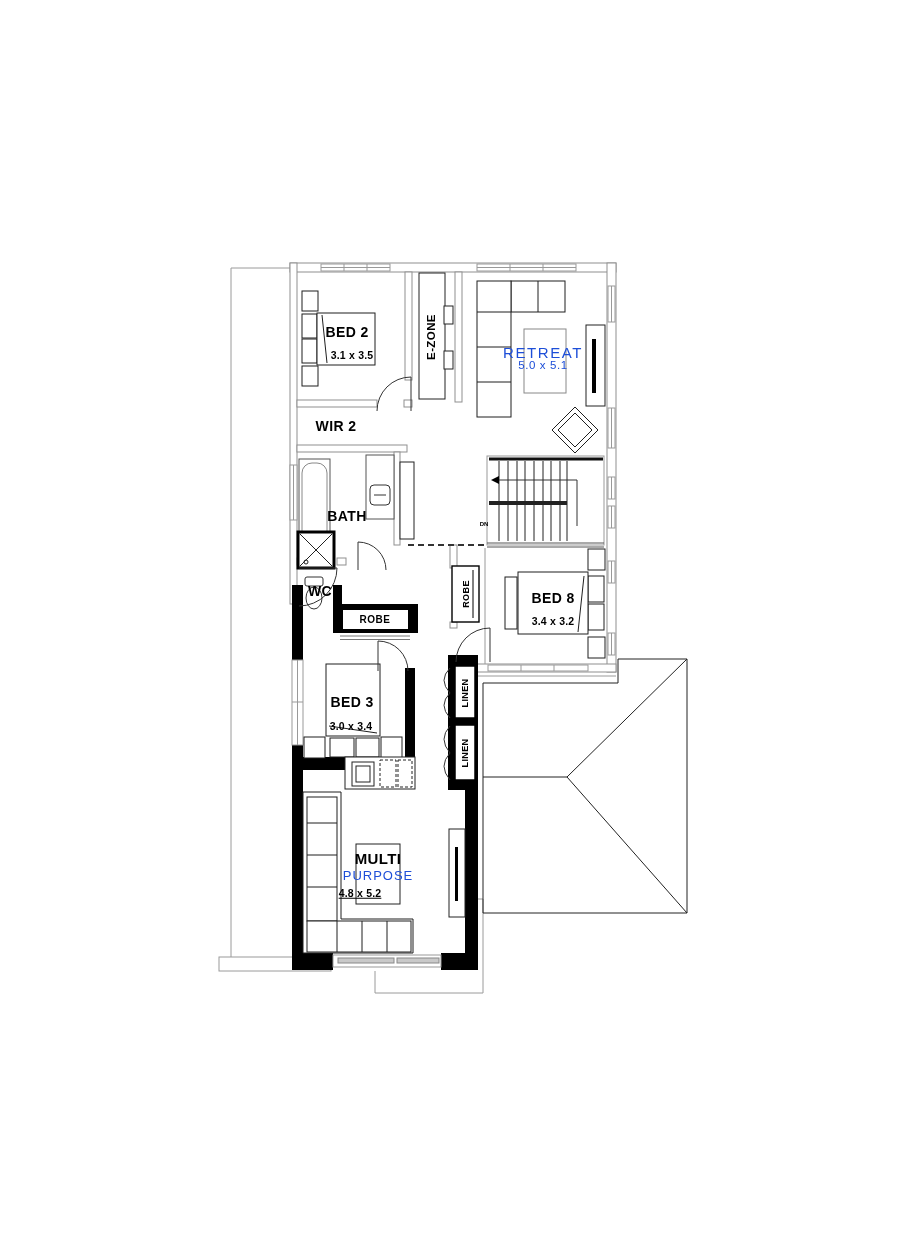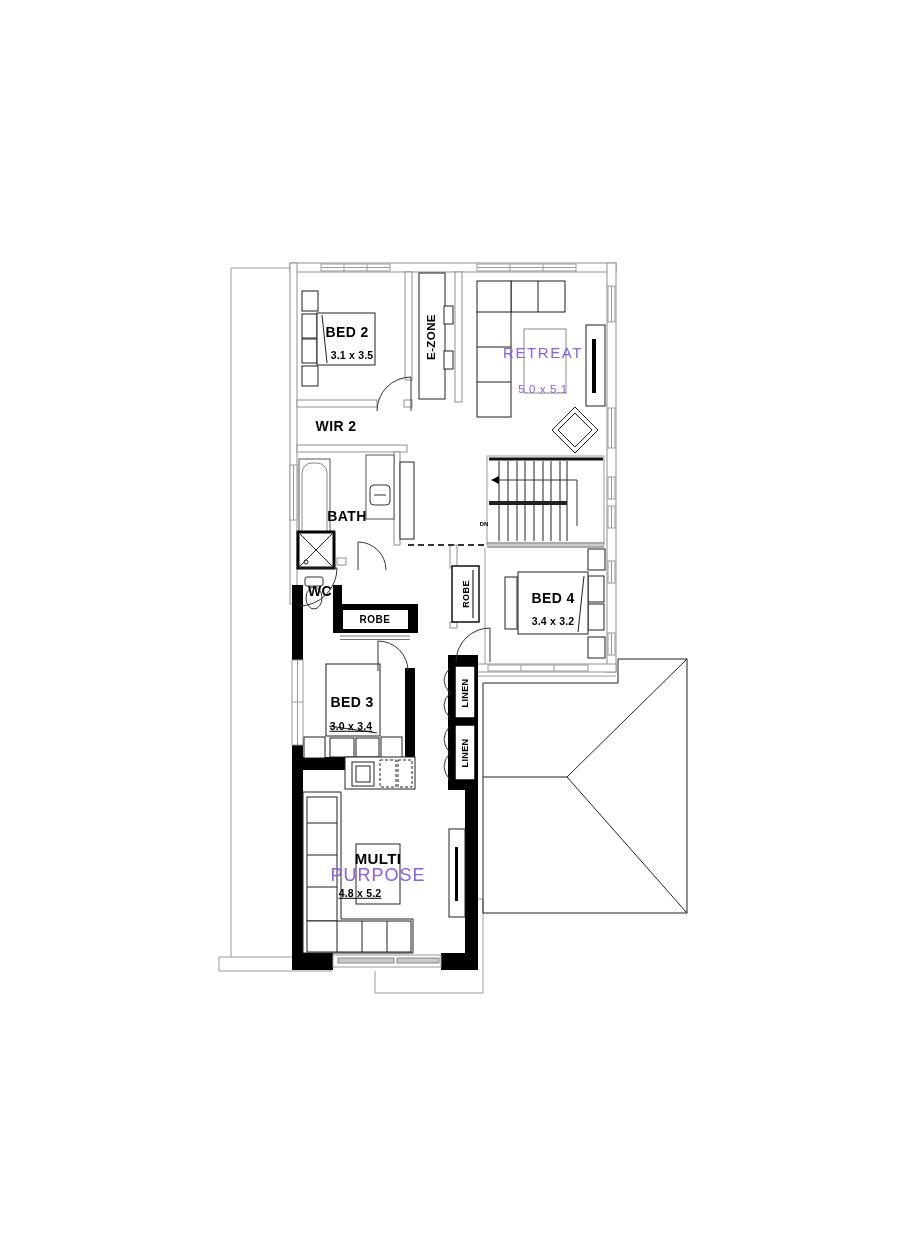--- a/index.html
+++ b/index.html
@@ -2,21 +2,21 @@
 <html><head>
 <meta charset="utf-8">
 <style>
   html,body{margin:0;padding:0;background:#fff;}
   .page{position:relative;width:901px;height:1246px;background:#ffffff;overflow:hidden;
         font-family:"Liberation Sans", sans-serif;}
   .plan-svg{position:absolute;left:0;top:0;}
   .lbl{position:absolute;transform:translate(-50%,-50%);white-space:nowrap;color:#000;
        font-weight:700;font-size:14px;letter-spacing:.4px;line-height:1;}
   .lbl.dims{font-size:10.5px;letter-spacing:.2px;}
-  .lbl.light{font-weight:400;letter-spacing:1.6px;color:#8b5cf6;}
+  .lbl.light{font-weight:400;letter-spacing:1.6px;color:#1d4ed8;}
   .lbl.vert{transform:translate(-50%,-50%) rotate(-90deg);}
   .lbl.small{font-size:10px;letter-spacing:.5px;}
   .lbl.tiny{font-size:9px;letter-spacing:.4px;}
   .lbl.micro{font-size:6px;letter-spacing:0;}
 </style>
 </head>
 <body>
 
 <div class="page">
 
@@ -260,36 +260,36 @@
     <path d="M450,726 Q438,739 450,753 M450,753 Q438,766 450,780"></path>
   </g>
 </svg>
 
   <div class="lbl" style="left:347px;top:332px;">BED 2</div>
   <div class="lbl dims" style="left:347px;top:355px;padding-left:10px;">3.1 x 3.5</div>
 
   <div class="lbl vert" style="left:432px;top:337px;font-size:11.5px;">E-ZONE</div>
 
   <div class="lbl light" style="left:543px;top:352px;font-size:15px;">RETREAT</div>
-  <div class="lbl light" style="left:543px;top:390px;font-size:11.5px;letter-spacing:.6px;">5.0 x 5.1</div>
+  <div class="lbl light" style="left:543px;top:366px;font-size:11.5px;letter-spacing:.6px;">5.0 x 5.1</div>
 
   <div class="lbl" style="left:336px;top:426px;">WIR 2</div>
   <div class="lbl" style="left:347px;top:516px;">BATH</div>
   <div class="lbl" style="left:320px;top:591px;">WC</div>
 
   <div class="lbl small" style="left:375px;top:620px;">ROBE</div>
   <div class="lbl vert tiny" style="left:466px;top:594px;">ROBE</div>
 
-  <div class="lbl" style="left:553px;top:598px;">BED 4</div>
+  <div class="lbl" style="left:553px;top:598px;">BED 8</div>
   <div class="lbl dims" style="left:553px;top:621px;text-align:center;">3.4 x 3.2</div>
 
   <div class="lbl" style="left:352px;top:702px;">BED 3</div>
-  <div class="lbl dims" style="left:351px;top:726px;text-decoration:underline;">3.0 x 3.4</div>
+  <div class="lbl dims" style="left:351px;top:726px;">3.0 x 3.4</div>
 
   <div class="lbl vert tiny" style="left:465px;top:693px;">LINEN</div>
   <div class="lbl vert tiny" style="left:465px;top:753px;">LINEN</div>
 
   <div class="lbl" style="left:378px;top:858px;font-size:15px;">MULTI</div>
-  <div class="lbl light" style="left:378px;top:875px;font-size:18px;letter-spacing:1px;">PURPOSE</div>
+  <div class="lbl light" style="left:378px;top:875px;font-size:13px;letter-spacing:1px;">PURPOSE</div>
   <div class="lbl dims" style="left:360px;top:893px;text-decoration:underline;">4.8 x 5.2</div>
 
   <div class="lbl micro" style="left:484px;top:524px;">DN</div>
 </div>
 
 </body></html>

